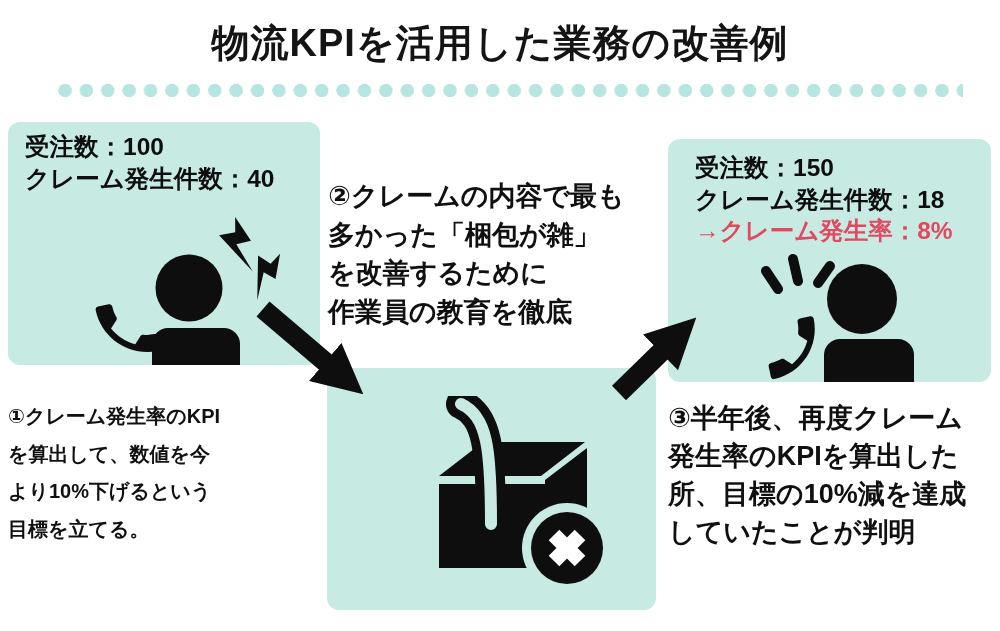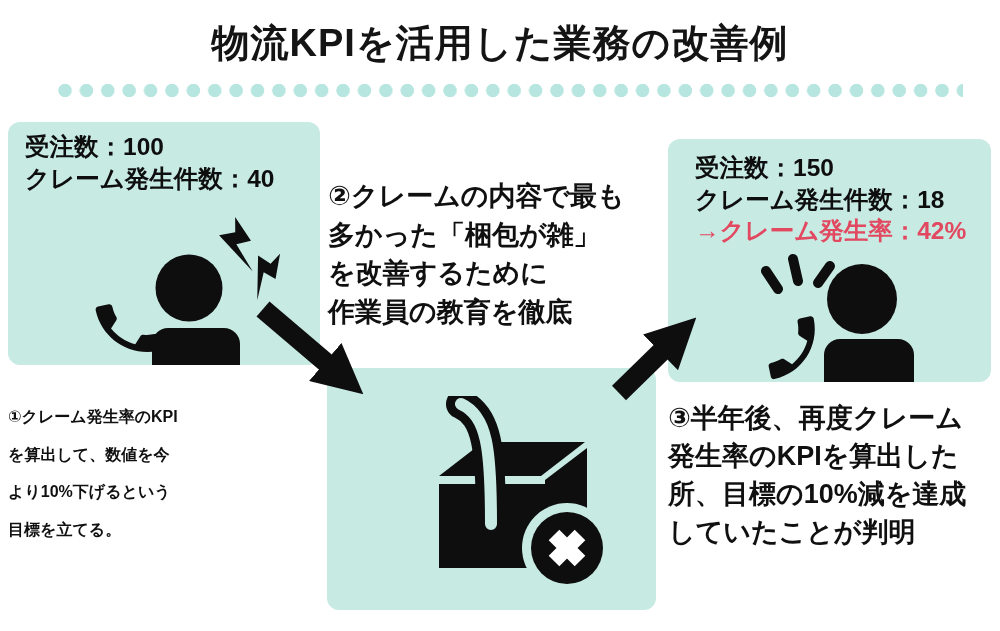--- a/index.html
+++ b/index.html
@@ -30,21 +30,21 @@
   .panel-action{left:327px;top:368px;width:329px;height:242px;border-radius:12px;}
   .panel-after{left:668px;top:139px;width:323px;height:243px;}
   .stats{position:absolute;font-weight:700;font-size:24.5px;line-height:31.5px;white-space:nowrap;}
   .stats-before{left:17px;top:9px;}
   .stats-after{left:27px;top:13px;}
   .stat-line{color:var(--ink);}
   .stat-line.highlight{color:var(--red);}
   .step{
     position:absolute;font-weight:700;color:#101010;white-space:pre-line;
   }
-  .step-1{left:8px;top:398px;width:335px;font-size:16px;line-height:37.5px;}
+  .step-1{left:8px;top:398px;width:335px;font-size:20px;line-height:37.5px;}
   .step-2{left:328px;top:177px;width:345px;font-size:27px;line-height:38.5px;}
   .step-3{left:668px;top:399px;width:335px;font-size:27px;line-height:38px;}
   .icon-svg{position:absolute;}
   .arrows{position:absolute;left:0;top:0;pointer-events:none;}
 </style>
 </head>
 <body>
 
 <div class="canvas">
 
@@ -81,21 +81,21 @@
         <circle cx="158" cy="152" r="36" fill="var(--ink)"></circle>
         <path d="M145 139 L171 165 M171 139 L145 165" stroke="#ffffff" stroke-width="15"></path>
       </g>
     </svg>
   </div>
 
   <div class="panel panel-after">
     <div class="stats stats-after">
       <div class="stat-line">受注数：150</div>
       <div class="stat-line">クレーム発生件数：18</div>
-      <div class="stat-line highlight">→クレーム発生率：42%</div>
+      <div class="stat-line highlight">→クレーム発生率：8%</div>
     </div>
     <svg class="icon-svg" style="left:78px;top:100px;" width="240" height="160" viewBox="0 0 240 160">
       <g fill="var(--ink)">
         <circle cx="116" cy="60" r="35"></circle>
         <rect x="78" y="100" width="90" height="60" rx="16"></rect>
         <g transform="translate(74,66) scale(-3.0,3.0) rotate(12)">
           <path d="M6.62 10.79c1.44 2.83 3.76 5.14 6.59 6.59l2.2-2.21c.27-.27.67-.36 1.02-.24 1.12.37 2.33.57 3.57.57.55 0 1 .45 1 1V20c0 .55-.45 1-1 1-9.39 0-17-7.61-17-17 0-.55.45-1 1-1h3.5c.55 0 1 .45 1 1 0 1.25.2 2.45.57 3.57.11.35.03.75-.24 1.02l-2.2 2.2z"></path>
         </g>
         <g stroke="var(--ink)" stroke-width="10" stroke-linecap="round">
           <line x1="32" y1="50" x2="20" y2="32"></line>

